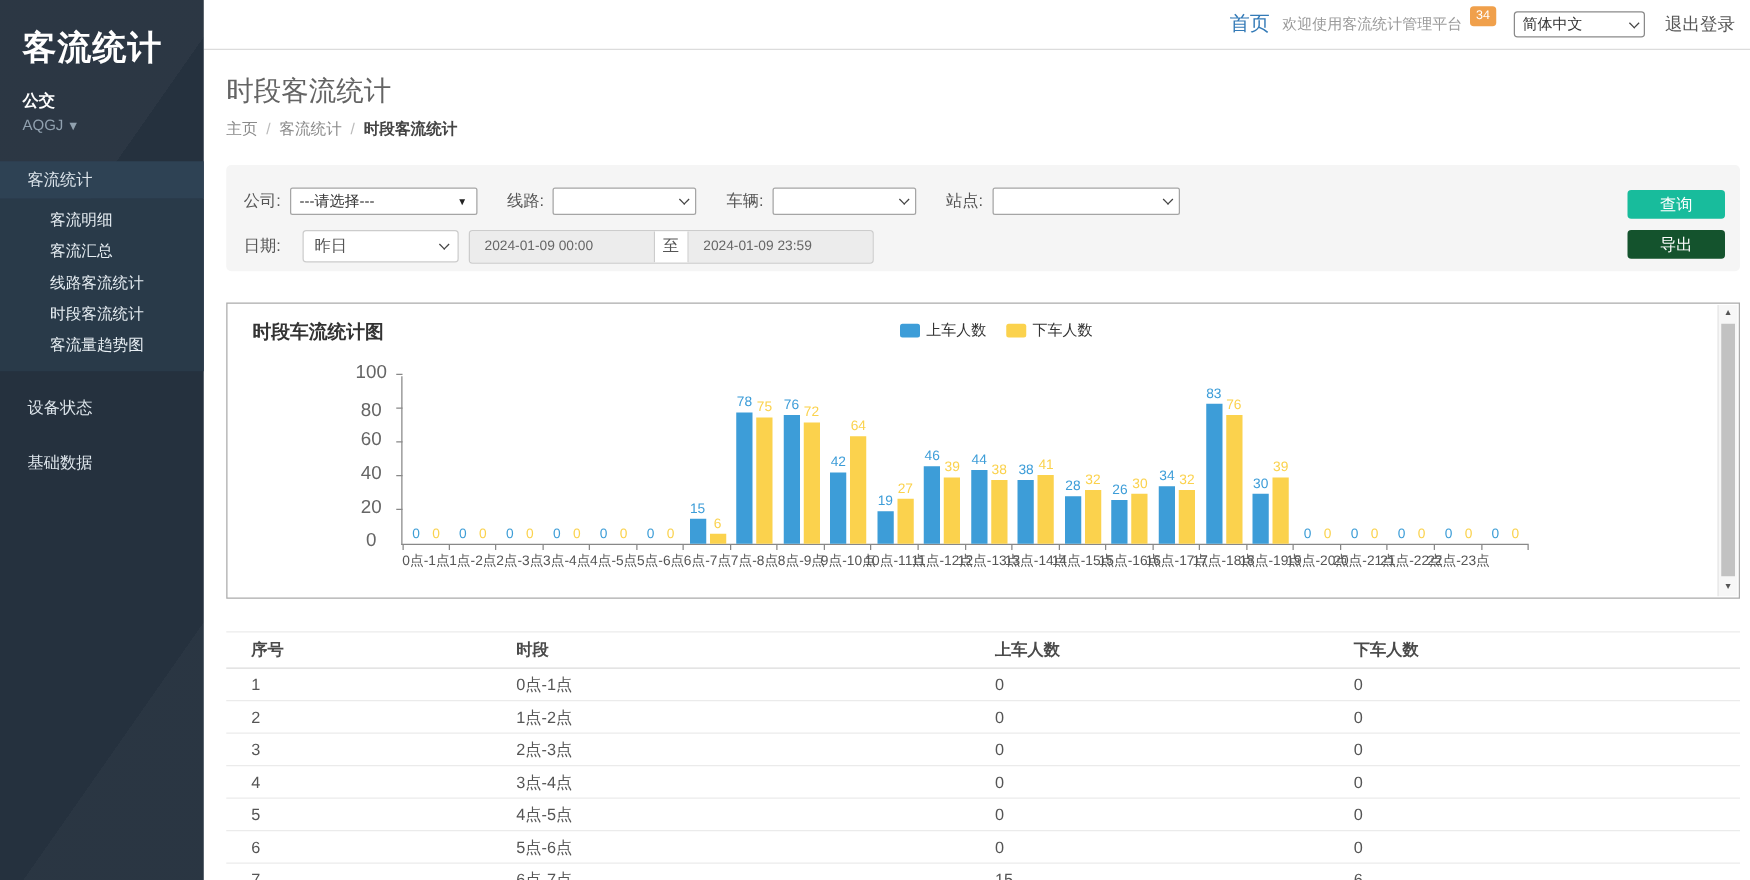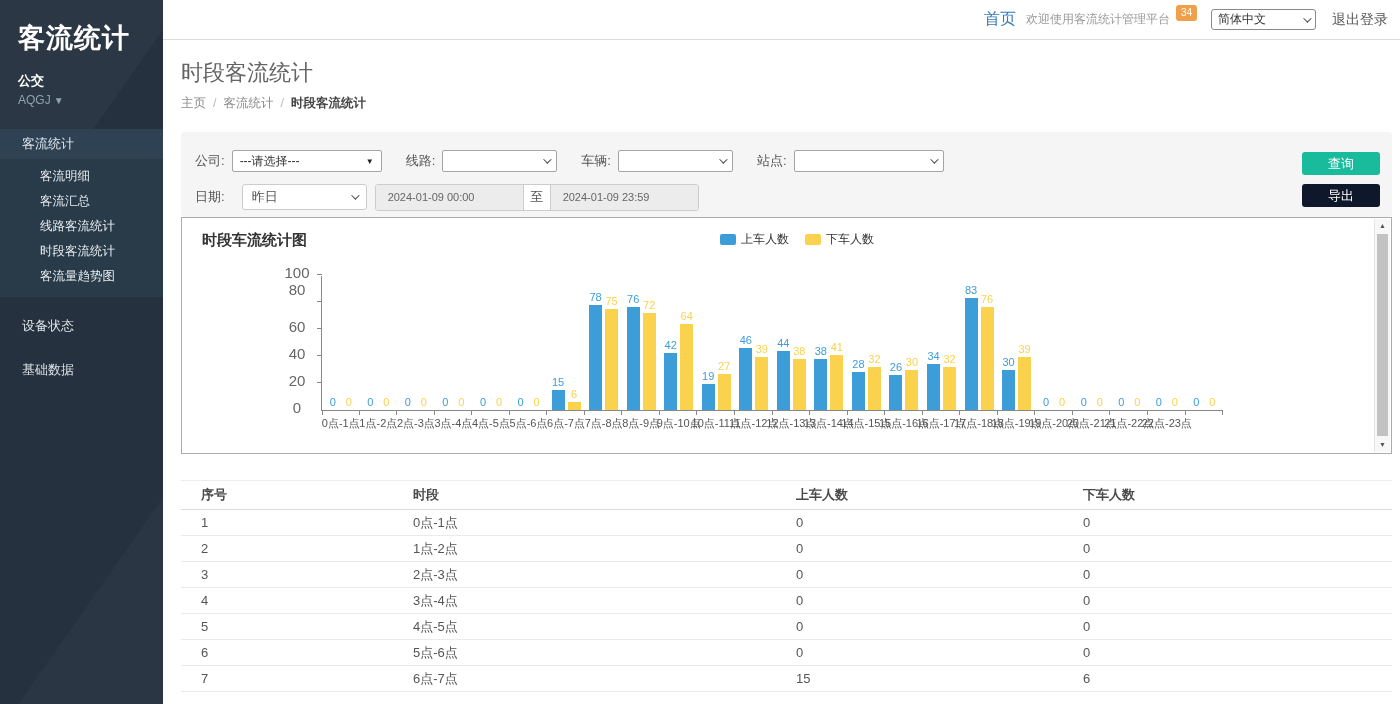--- a/index.html
+++ b/index.html
@@ -61,24 +61,24 @@
                    font-size:13px; color:#555; cursor:pointer; margin-left:10px; }
   .dtgroup { display:flex; margin-left:8px; height:27px; border:1px solid #ccc; border-radius:3px; overflow:hidden; }
   .dtinput { width:147px; background:#ececec; display:flex; align-items:center; padding-left:12px;
              font-size:11px; color:#666; cursor:text; }
   .dtsep { width:28px; background:#fff; border-left:1px solid #ccc; border-right:1px solid #ccc;
            display:flex; align-items:center; justify-content:center; font-size:13px; color:#555; }
   .btn-col { position:absolute; right:12px; top:20px; display:flex; flex-direction:column; gap:9px; }
   .btn { width:78px; height:23px; border:none; border-radius:3px; color:#fff; font-size:13px;
          line-height:23px; padding:0; cursor:pointer; }
   .btn-query { background:#18bc9c; }
-  .btn-export { background:#0f172a; }
+  .btn-export { background:#14532d; }
 
   
-  .chart-panel { margin-top:0; height:237px; border:1px solid #ababab; position:relative; background:#fff; }
+  .chart-panel { margin-top:25px; height:237px; border:1px solid #ababab; position:relative; background:#fff; }
   .chart-title { position:absolute; top:13px; left:20px; font-size:15px; font-weight:bold; color:#333; }
   .legend { position:absolute; left:538px; top:13px; display:flex; gap:16px; align-items:center; }
   .legend-item { display:flex; align-items:center; gap:5px; font-size:12px; color:#333; }
   .swatch { width:16px; height:11px; border-radius:2px; }
   .plot { position:absolute; left:139px; top:58px; width:902px; height:135px;
           border-left:1px solid #888; border-bottom:1px solid #888; }
   .ytick { position:absolute; left:-42px; width:34px; text-align:center; font-size:15px; color:#666; }
   .ydash { position:absolute; left:-5px; width:5px; height:1px; background:#888; }
   .cats { display:flex; height:100%; align-items:flex-end; }
   .cat { flex:1; display:flex; justify-content:center; align-items:flex-end; gap:3px; height:100%; position:relative; }
@@ -215,21 +215,21 @@
           </div>
         <div class="plot">
           <div id="yaxis">
               <div class="ytick" style="bottom: -6px;">0</div>
               <div class="ytick" style="bottom: 21px;">20</div>
               <div class="ydash" style="bottom: 27px;"></div>
               <div class="ytick" style="bottom: 48px;">40</div>
               <div class="ydash" style="bottom: 54px;"></div>
               <div class="ytick" style="bottom: 75px;">60</div>
               <div class="ydash" style="bottom: 81px;"></div>
-              <div class="ytick" style="bottom: 112px;">80</div>
+              <div class="ytick" style="bottom: 98px;">80</div>
               <div class="ydash" style="bottom: 108px;"></div>
               <div class="ytick" style="bottom: 129px;">100</div>
               <div class="ydash" style="bottom: 135px;"></div>
             </div>
           <div class="cats" id="cats">
               <div class="cat">
                 <div class="barcol">
                   <span class="blabel" style="color: rgb(61, 157, 216);">0</span>
                   <div class="bar" style="background: rgb(61, 157, 216); height: 0px;"></div>
                 </div>

